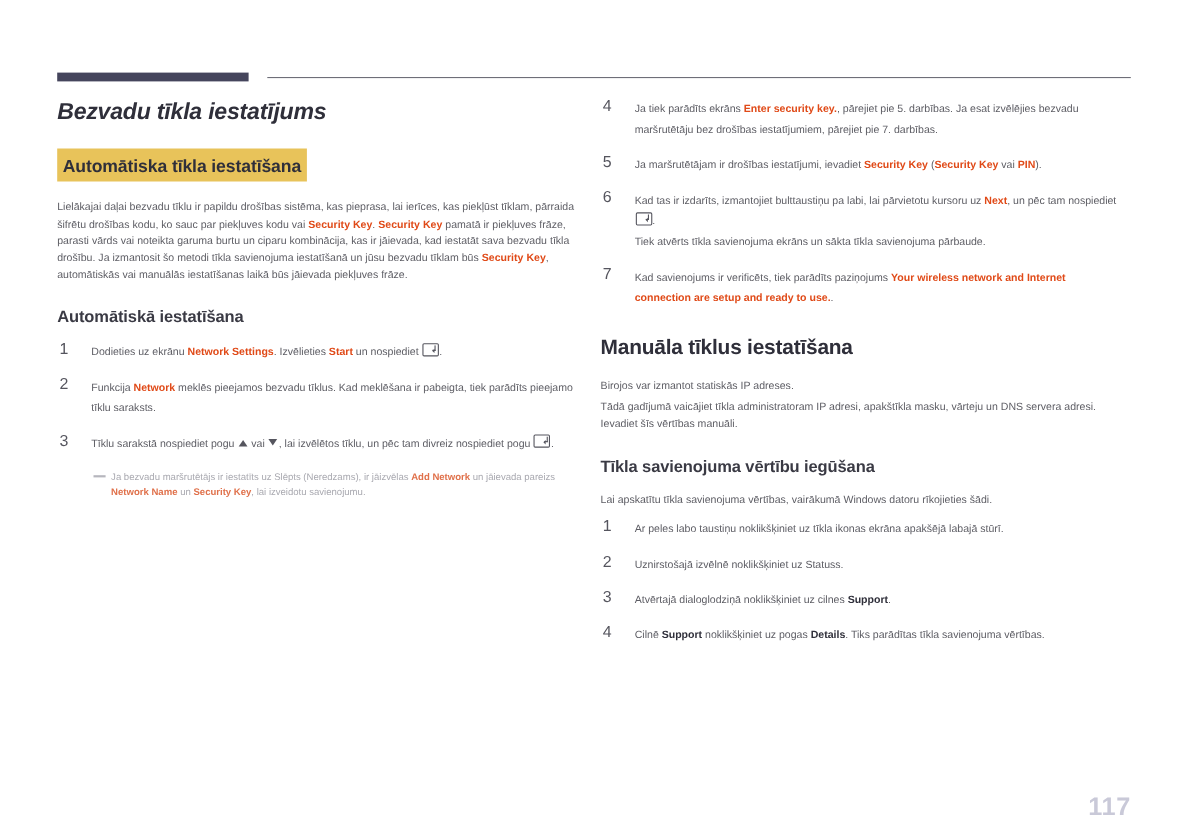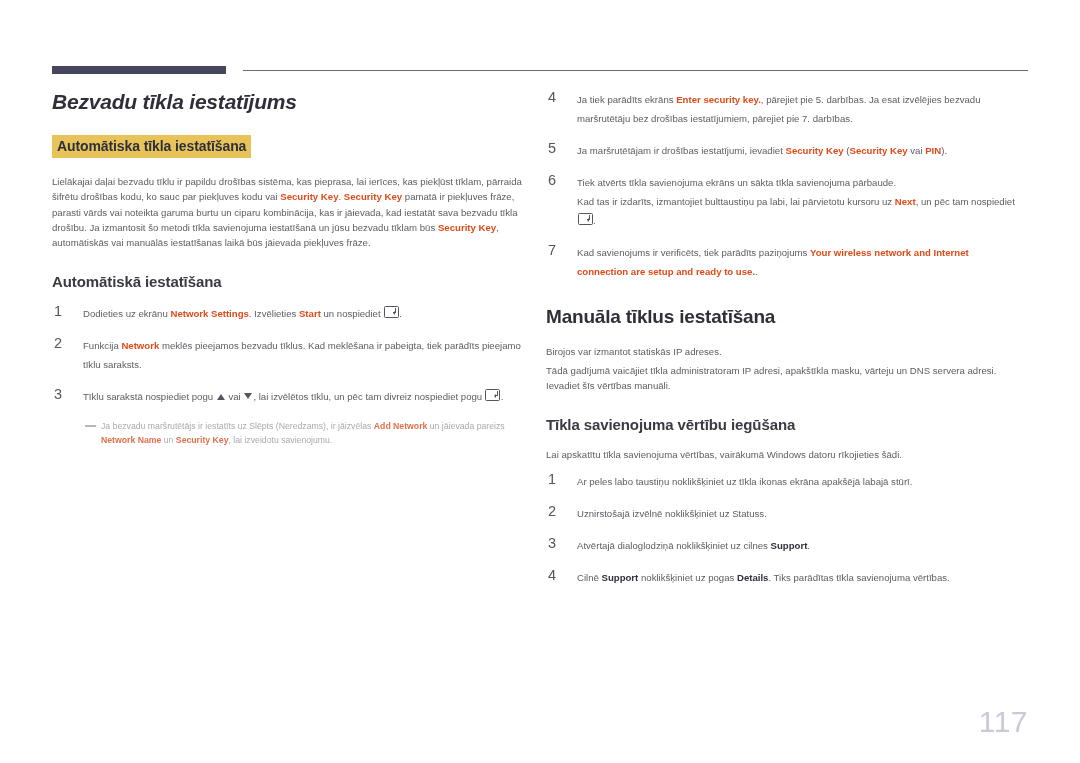--- a/index.html
+++ b/index.html
@@ -61,26 +61,26 @@
     font-size: 21px;
     font-weight: bold;
     color: #2f2f3a;
     margin: 0 0 22px 0;
     letter-spacing: -0.2px;
     line-height: 1.1;
     font-style: italic;
   }
   h2.highlight-title {
     display: inline-block;
-    font-size: 14px;
+    font-size: 16px;
     font-weight: bold;
     color: #2f2f3a;
     background: #e8c35a;
     margin: 0 0 16px 0;
-    padding: 3px 5px 4px 5px;
+    padding: 8px 5px 4px 5px;
     line-height: 1.15;
     letter-spacing: -0.1px;
   }
   h3.sub-title {
     font-size: 15px;
     font-weight: bold;
     color: #3a3a44;
     margin: 22px 0 14px 0;
     letter-spacing: -0.1px;
   }
@@ -201,24 +201,24 @@
     border-left: 4.2px solid transparent;
     border-right: 4.2px solid transparent;
     border-top: 6px solid #55555e;
     vertical-align: 1px;
   }
 
   
   .page-number {
     position: absolute;
     right: 52px;
-    bottom: 24px;
-    font-size: 30px;
+    bottom: 16px;
+    font-size: 23px;
     color: #c9c9d8;
-    font-weight: normal;
+    font-weight: bold;
     letter-spacing: 0.5px;
   }
 </style>
 </head>
 <body>
 
 <div class="page">
 
   <div class="header-rules">
     <div class="rule-thick"></div>
@@ -267,22 +267,22 @@
         <span class="txt"><span>Ja tiek parādīts ekrāns </span><b class="kw">Enter security key.</b><span>, pārejiet pie 5. darbības. Ja esat izvēlējies bezvadu maršrutētāju bez drošības iestatījumiem, pārejiet pie 7. darbības.</span></span>
       </li>
 
       <li>
         <span class="num">5</span>
         <span class="txt"><span>Ja maršrutētājam ir drošības iestatījumi, ievadiet </span><b class="kw">Security Key</b><span> (</span><b class="kw">Security Key</b><span> vai </span><b class="kw">PIN</b><span>).</span></span>
       </li>
 
       <li>
         <span class="num">6</span>
+        <span class="txt"><span>Kad tas ir izdarīts, izmantojiet bulttaustiņu pa labi, lai pārvietotu kursoru uz </span><b class="kw">Next</b><span>, un pēc tam nospiediet </span><span class="enter-key"></span><span>.</span></span>
         <span class="txt">Tiek atvērts tīkla savienojuma ekrāns un sākta tīkla savienojuma pārbaude.</span>
-        <span class="txt"><span>Kad tas ir izdarīts, izmantojiet bulttaustiņu pa labi, lai pārvietotu kursoru uz </span><b class="kw">Next</b><span>, un pēc tam nospiediet </span><span class="enter-key"></span><span>.</span></span>
       </li>
     </ol>
 
 
     <ol class="steps wide">
       <li>
         <span class="num">7</span>
         <span class="txt"><span>Kad savienojums ir verificēts, tiek parādīts paziņojums </span><b class="kw">Your wireless network and Internet connection are setup and ready to use.</b><span>.</span></span>
       </li>
     </ol>

